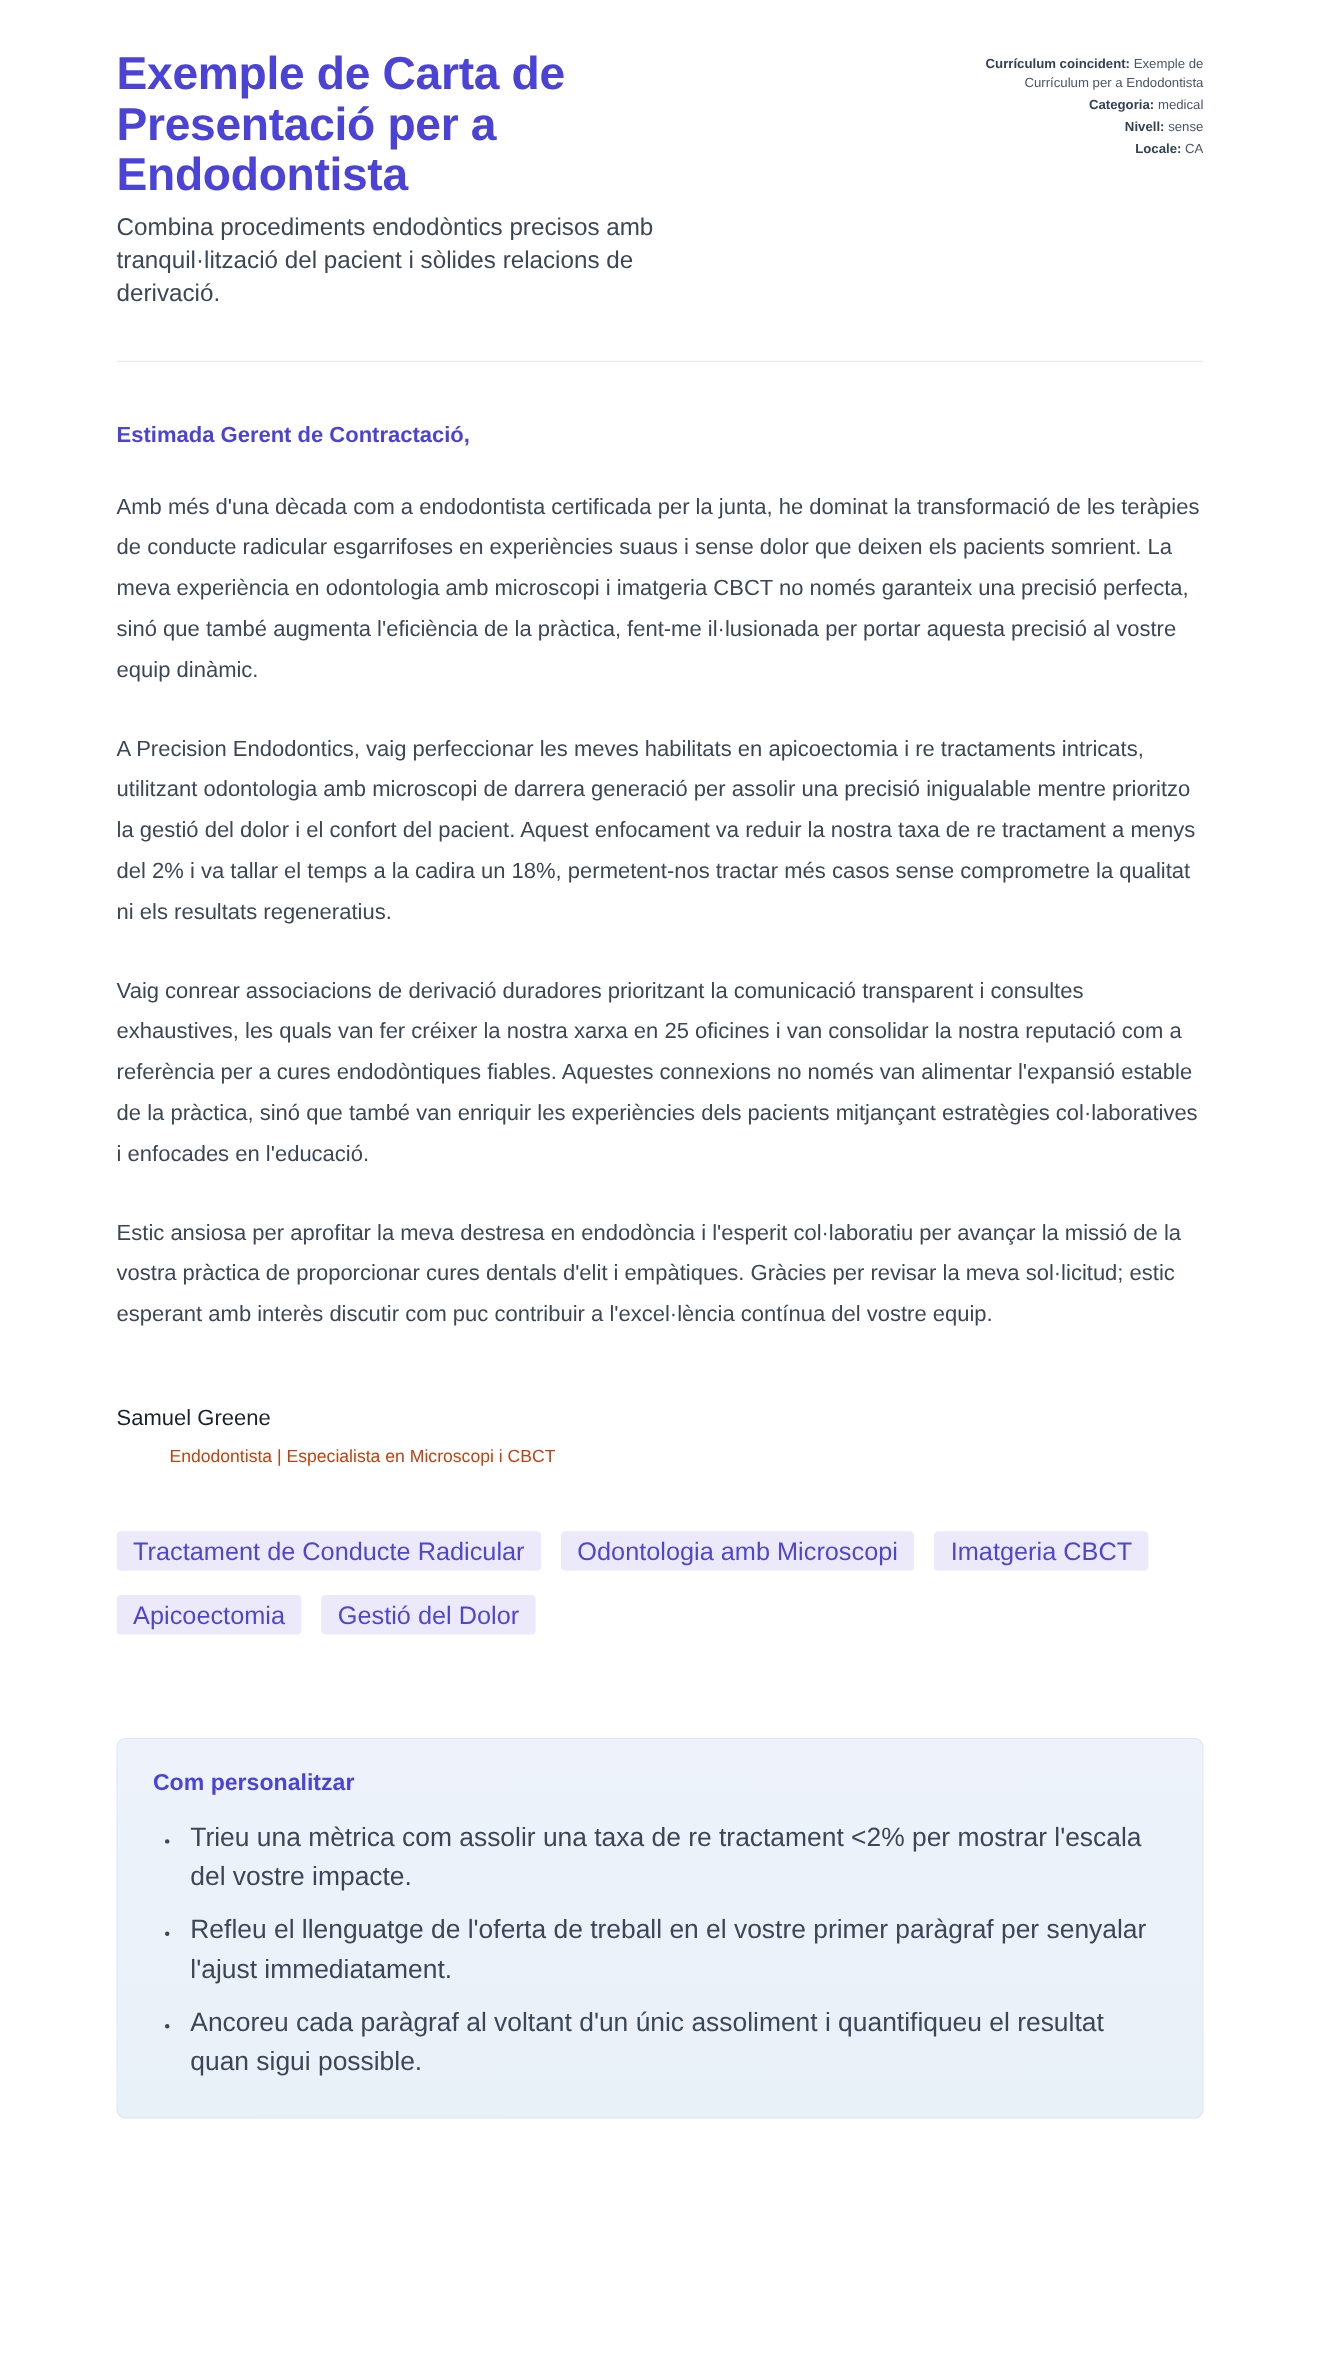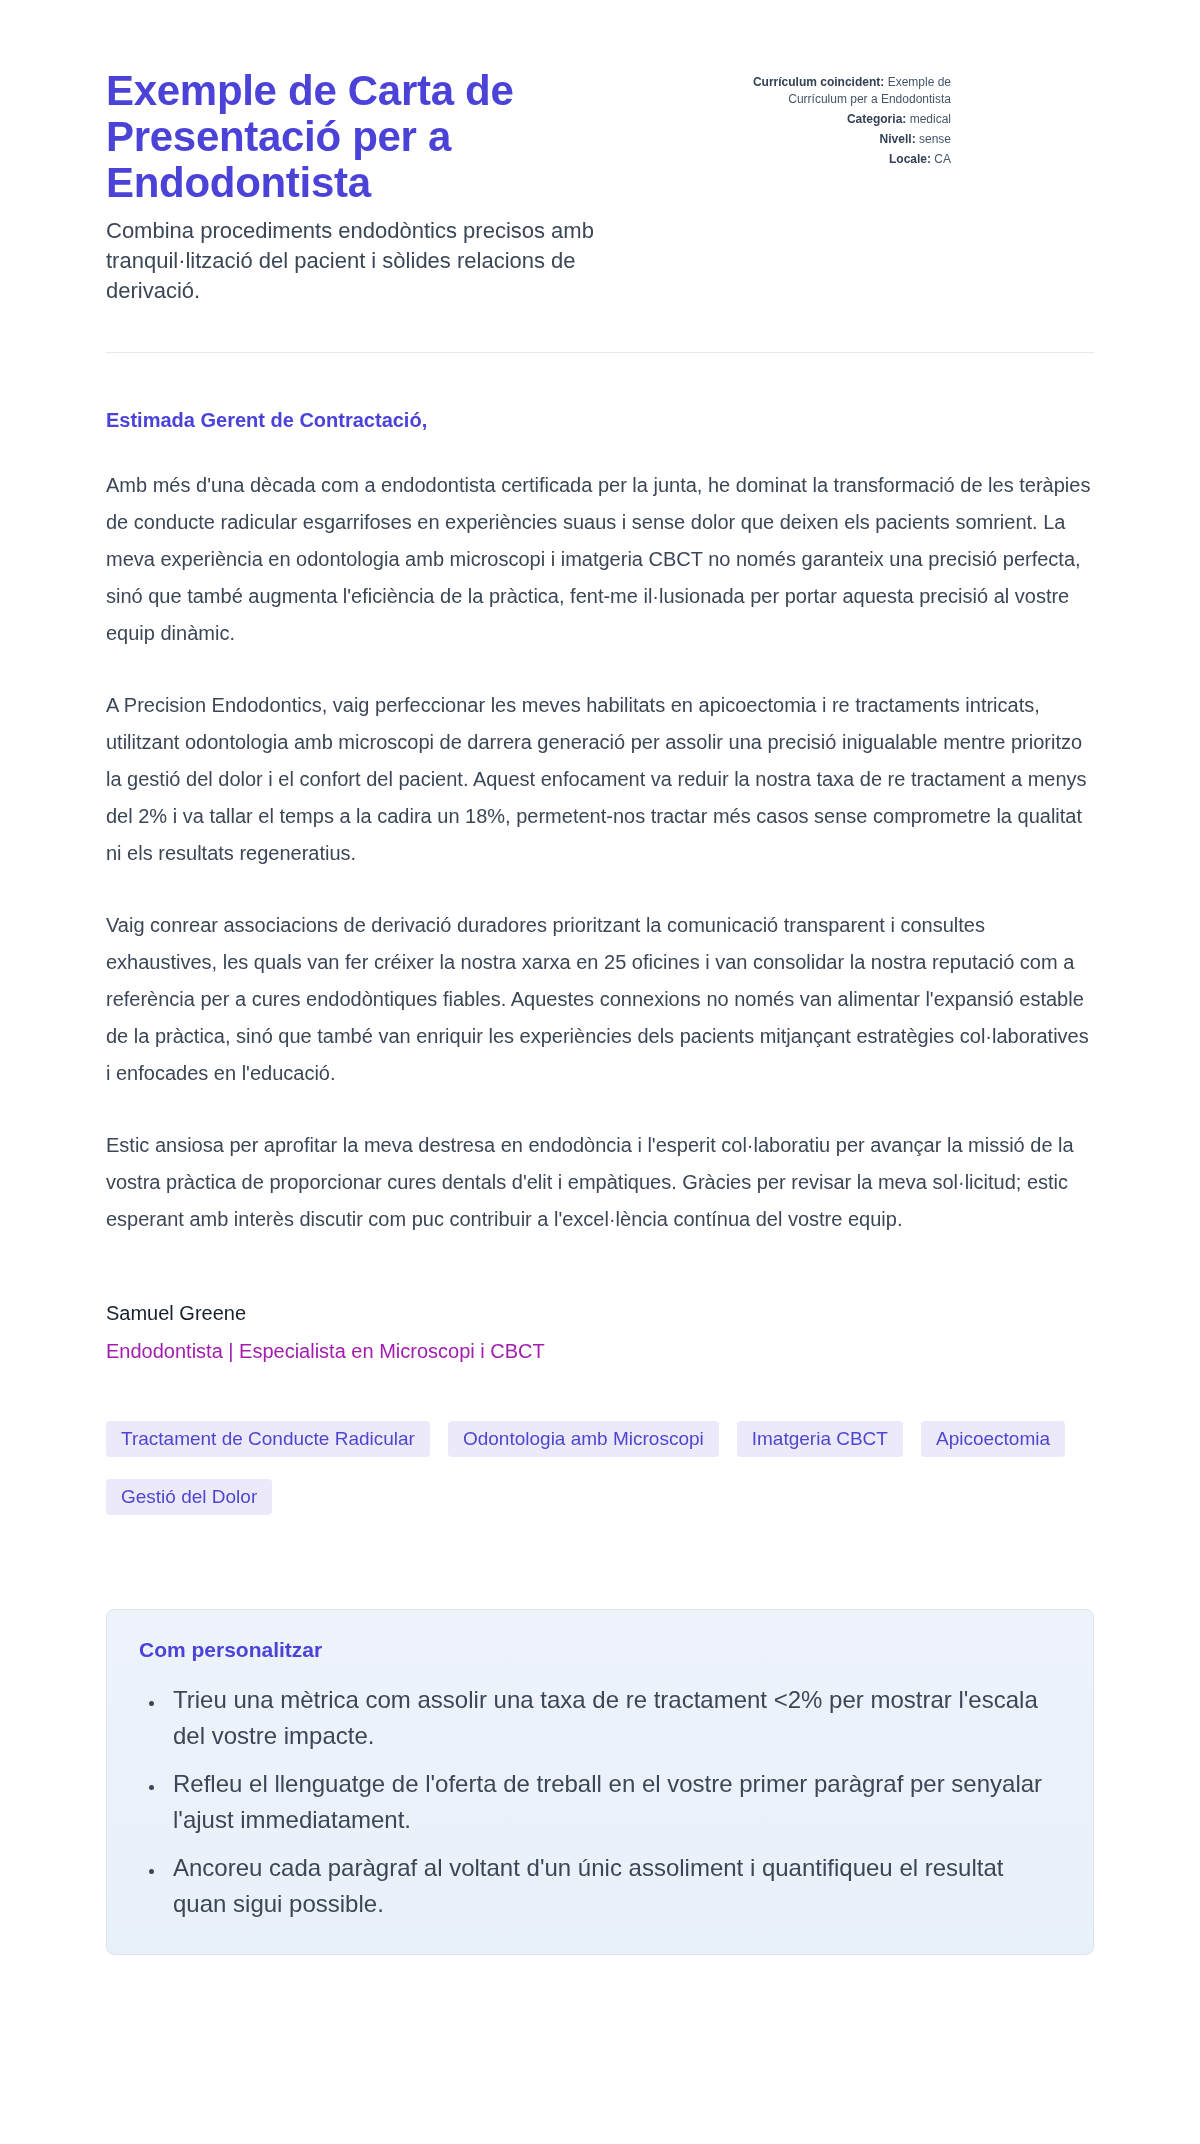--- a/index.html
+++ b/index.html
@@ -13,22 +13,22 @@
 
   .page {
     width: 988px;
     margin: 0 auto;
     padding: 44px 0 70px;
   }
 
   
   .header {
     display: flex;
+    justify-content: space-between;
     align-items: flex-start;
-    margin-top: 24px;
   }
   .page-title {
     margin: 0;
     max-width: 600px;
     font-size: 42px;
     line-height: 46px;
     font-weight: 700;
     letter-spacing: -0.3px;
     color: #4b42d8;
   }
@@ -73,36 +73,37 @@
   }
 
   .signature { margin-top: 64px; }
   .signature-name {
     font-size: 20px;
     font-weight: 400;
     color: #17202e;
   }
   .signature-role {
     margin-top: 15px;
-    font-size: 20px;
-    color: #a21caf;
+    font-size: 16px;
+    color: #c2410c;
+    margin-left: 48px;
   }
 
   
   .tags {
     margin-top: 58px;
     display: flex;
     flex-wrap: wrap;
     gap: 22px 18px;
   }
   .tag {
     display: inline-block;
     background: #eceafa;
     color: #4f46d0;
-    font-size: 19px;
+    font-size: 23px;
     line-height: 20px;
     padding: 8px 15px;
     border-radius: 4px;
     white-space: nowrap;
   }
 
   
   .tips {
     margin-top: 94px;
     background: linear-gradient(180deg, #eef3fb 0%, #e8f0f8 100%);

